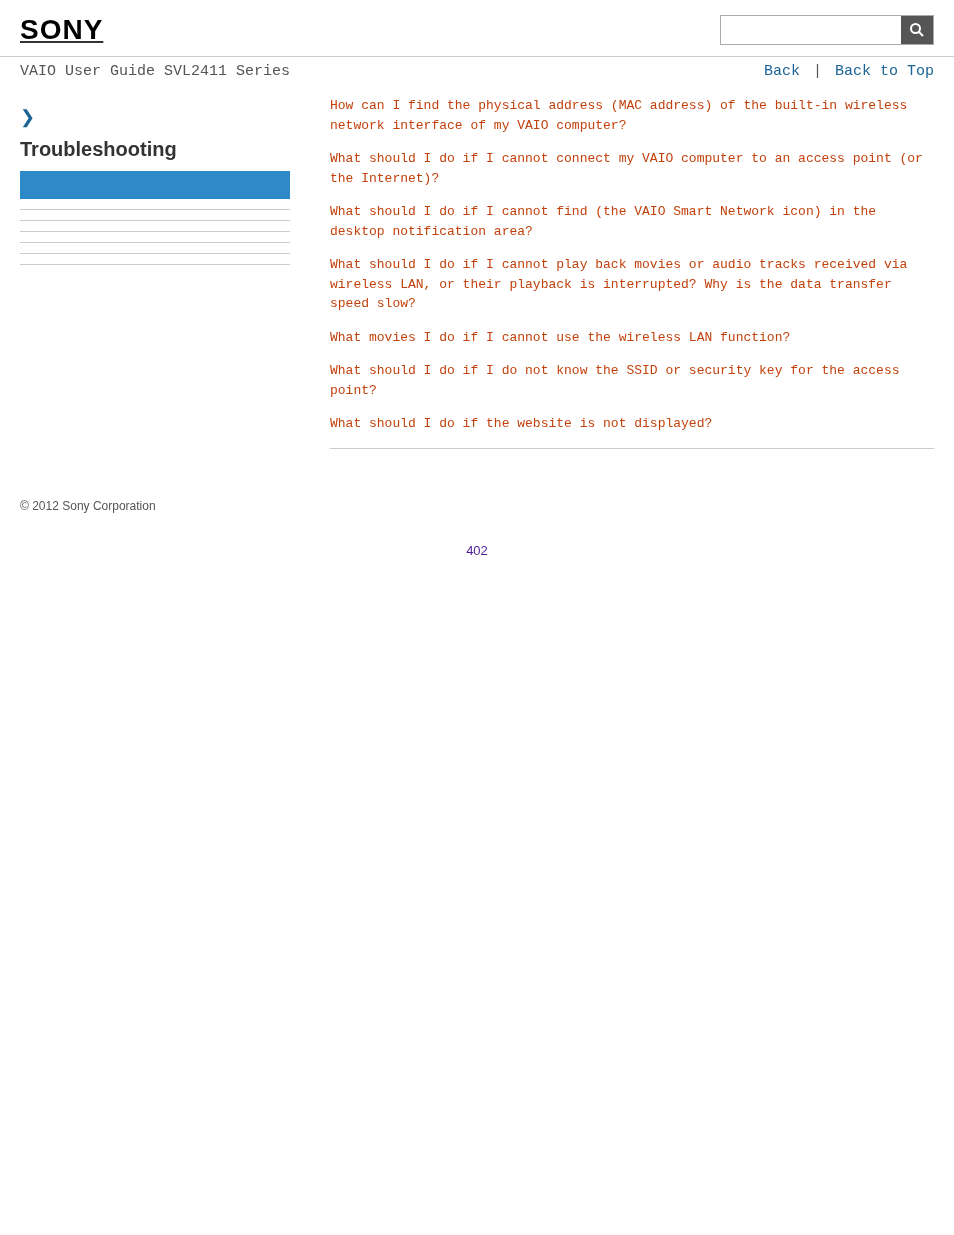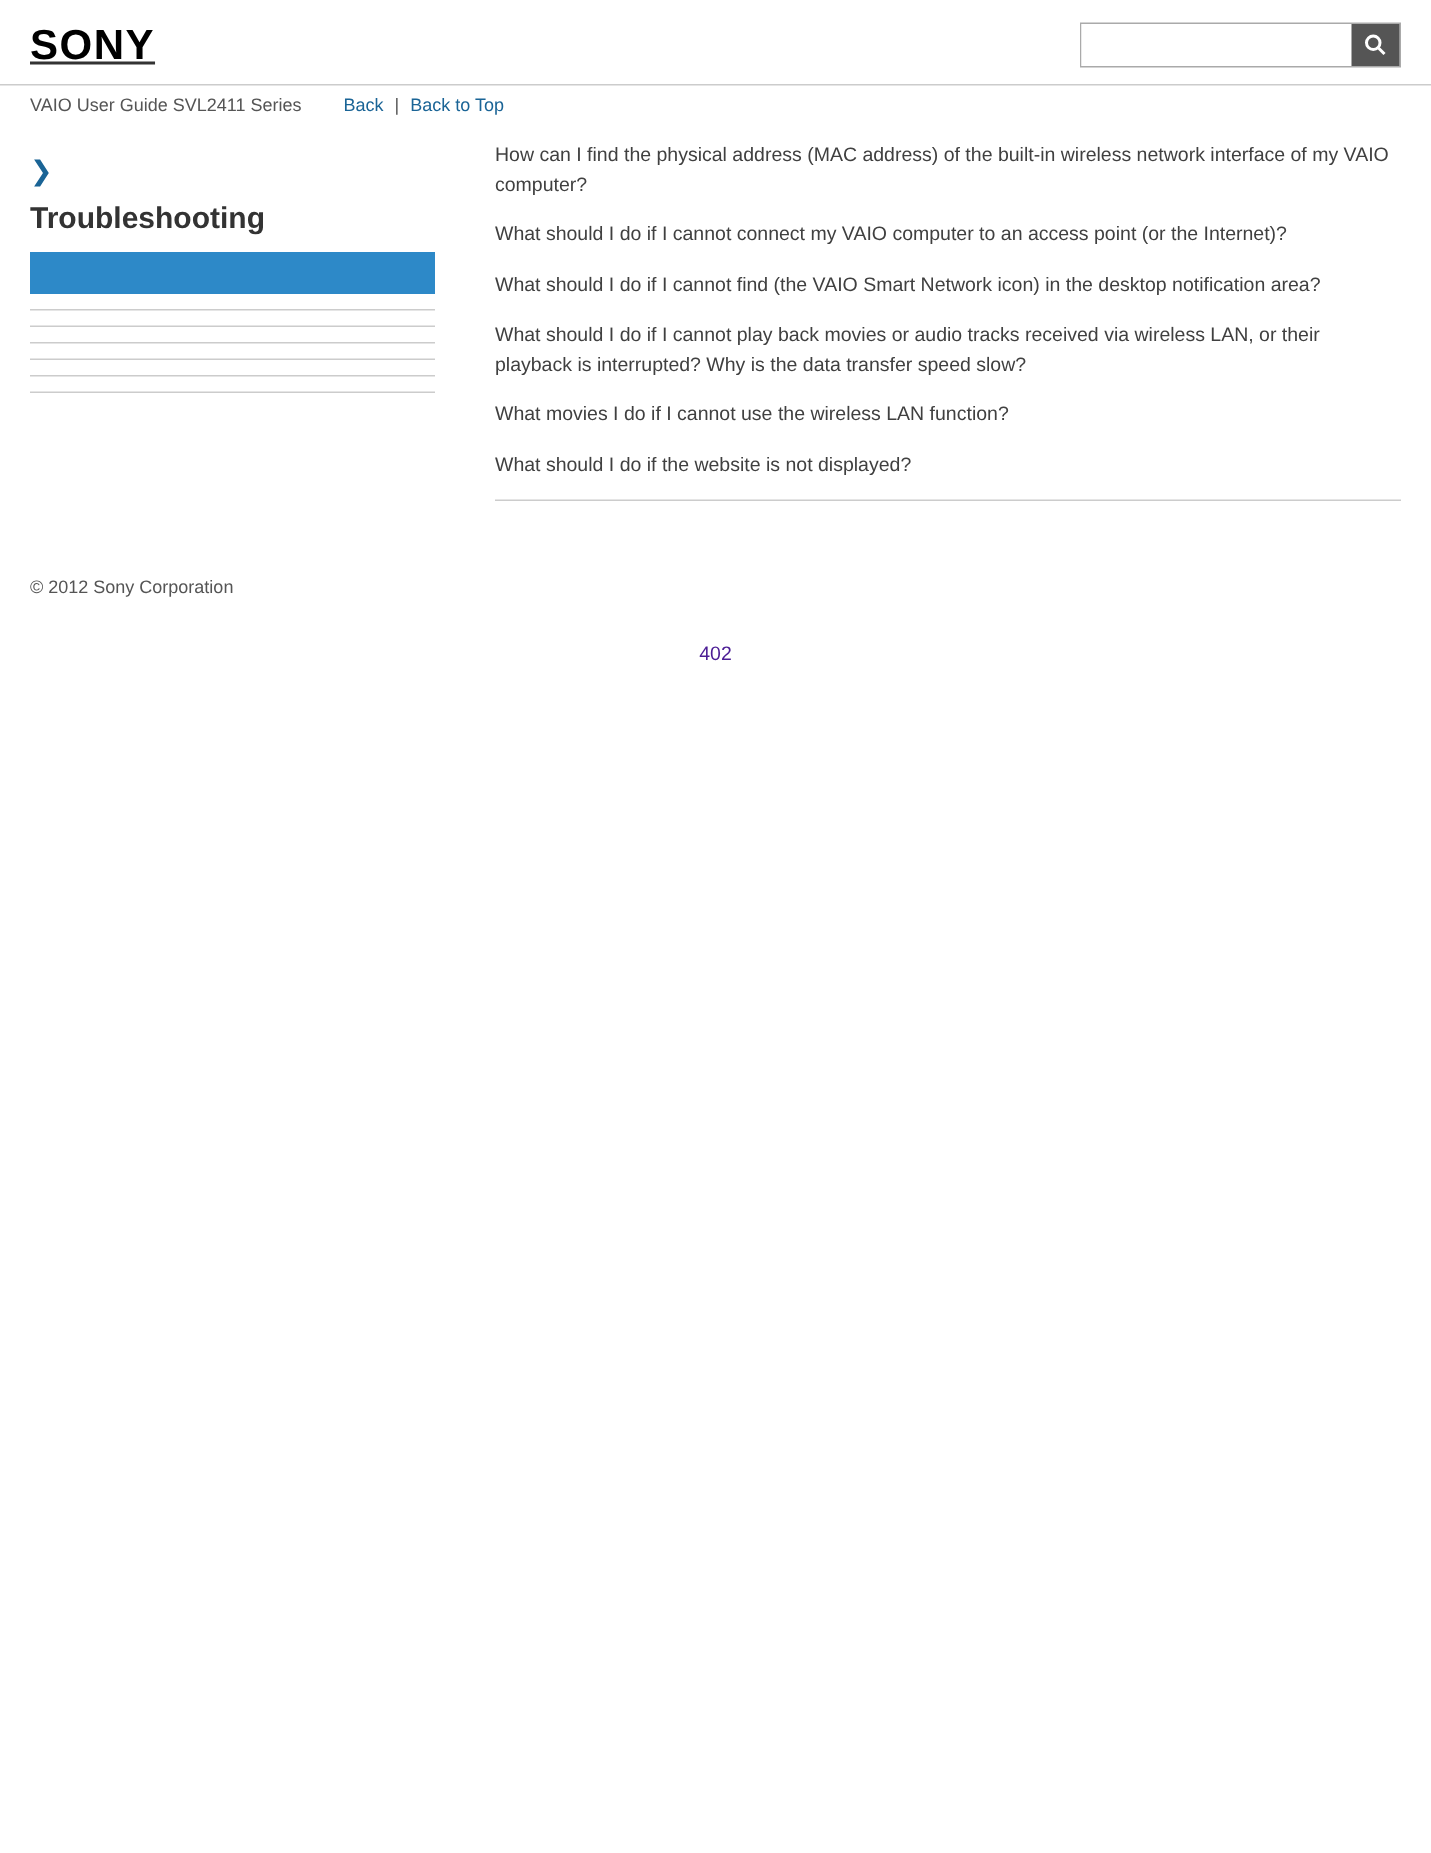--- a/index.html
+++ b/index.html
@@ -59,24 +59,26 @@
       display: flex;
       align-items: center;
       justify-content: center;
       color: #fff;
       font-size: 14px;
     }
 
     
     .nav-bar {
       display: flex;
+      justify-content: space-between;
       align-items: center;
       padding: 6px 20px;
-      font-size: 12px;
+      font-size: 15px;
       color: #333;
+      font-family: Liberation Mono, monospace;
     }
 
     .nav-bar-left {
       color: #555;
     }
 
     .nav-bar-right {
       color: #1a6496;
       margin-left: 28px;
     }
@@ -132,26 +134,27 @@
     }
 
     
     .main-content {
       flex: 1;
       padding-left: 20px;
       border-left: none;
     }
 
     .link-item {
-      color: #404040;
+      color: #c2410c;
       text-decoration: none;
       display: block;
       margin-bottom: 14px;
       line-height: 1.5;
       font-size: 13px;
+      font-family: Liberation Mono, monospace;
     }
 
     .content-divider {
       border: none;
       border-top: 1px solid #ccc;
       margin-top: 10px;
       margin-bottom: 10px;
     }
 
     
@@ -206,20 +209,21 @@
     <hr class="sidebar-divider">
     <hr class="sidebar-divider">
   </div>
 
   <div class="main-content">
     <a class="link-item" href="#">How can I find the physical address (MAC address) of the built-in wireless network interface of my VAIO computer?</a>
     <a class="link-item" href="#">What should I do if I cannot connect my VAIO computer to an access point (or the Internet)?</a>
     <a class="link-item" href="#">What should I do if I cannot find (the VAIO Smart Network icon) in the desktop notification area?</a>
     <a class="link-item" href="#">What should I do if I cannot play back movies or audio tracks received via wireless LAN, or their playback is interrupted? Why is the data transfer speed slow?</a>
     <a class="link-item" href="#">What movies I do if I cannot use the wireless LAN function?</a>
+    <a class="link-item" href="#">What should I do if I do not know the SSID or security key for the access point?</a>
     <a class="link-item" href="#">What should I do if the website is not displayed?</a>
     <hr class="content-divider">
   </div>
 </div>
 
 <div class="copyright">© 2012 Sony Corporation</div>
 
 <div class="footer-page">402</div>
 
 </body></html>

